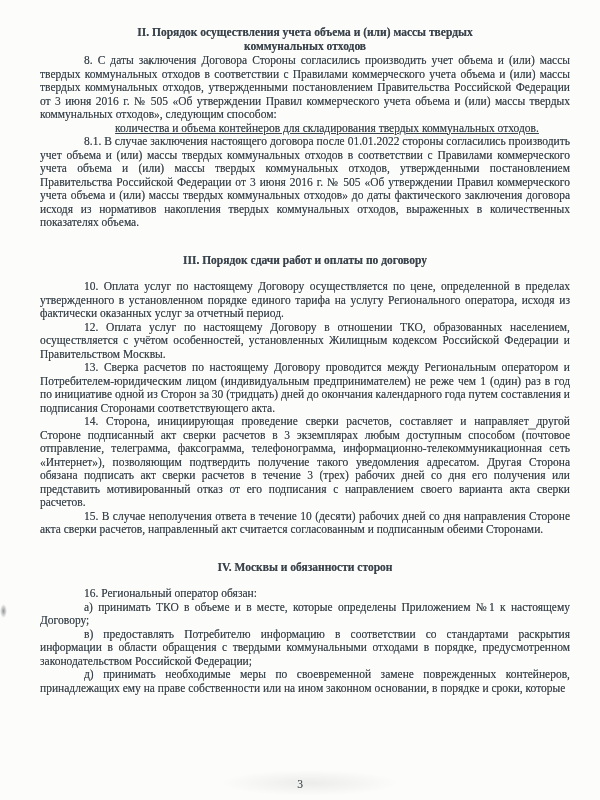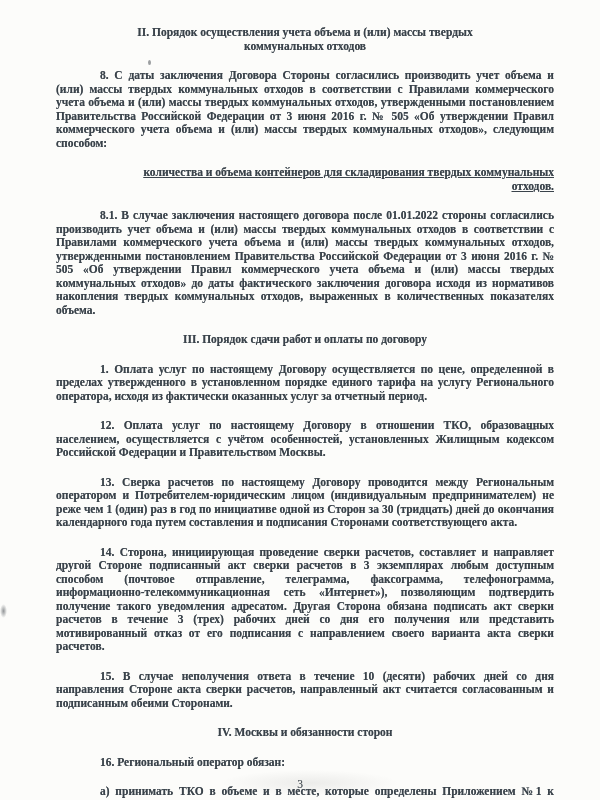--- a/index.html
+++ b/index.html
@@ -19,41 +19,40 @@
     color: #3a434b;
     overflow: hidden;
   }
   .content {
     text-align: justify;
     font-size: 11.5px;
     line-height: 13.5px;
     text-shadow: 0 0 0.5px rgba(58, 67, 75, 0.65);
   }
   .content p {
-    margin: 16px;
+    margin: 0;
     text-indent: 44px;
-    font-weight: bold;
   }
   .heading {
     font-weight: bold;
     text-align: center;
     text-indent: 0 !important;
     margin: 0 auto;
   }
   .heading-ii {
     max-width: 360px;
     margin-bottom: 1px;
   }
   .heading-mid {
-    margin-top: 14px;
+    margin-top: 24px;
     margin-bottom: 13px;
   }
   .underlined {
     text-decoration: underline;
-    text-align: right;
+    text-align: center;
   }
   .page-number {
     position: absolute;
     bottom: 10px;
     left: 0;
     right: 0;
     text-align: center;
     font-size: 11.5px;
     color: #4a5258;
     text-shadow: 0 0 0.5px rgba(58, 67, 75, 0.6);
@@ -98,29 +97,30 @@
 
 <div class="page">
   <div class="content">
 
     <div class="heading heading-ii">II. Порядок осуществления учета объема и (или) массы твердых коммунальных отходов</div>
     <p>8. С даты заключения Договора Стороны согласились производить учет объема и (или) массы твердых коммунальных отходов в соответствии с Правилами коммерческого учета объема и (или) массы твердых коммунальных отходов, утвержденными постановлением Правительства Российской Федерации от 3 июня 2016 г. № 505 «Об утверждении Правил коммерческого учета объема и (или) массы твердых коммунальных отходов», следующим способом:</p>
     <p class="underlined">количества и объема контейнеров для складирования твердых коммунальных отходов.</p>
     <p>8.1. В случае заключения настоящего договора после 01.01.2022 стороны согласились производить учет объема и (или) массы твердых коммунальных отходов в соответствии с Правилами коммерческого учета объема и (или) массы твердых коммунальных отходов, утвержденными постановлением Правительства Российской Федерации от 3 июня 2016 г. № 505 «Об утверждении Правил коммерческого учета объема и (или) массы твердых коммунальных отходов» до даты фактического заключения договора исходя из нормативов накопления твердых коммунальных отходов, выраженных в количественных показателях объема.</p>
 
     <div class="heading heading-mid">III. Порядок сдачи работ и оплаты по договору</div>
-    <p>1. Оплата услуг по настоящему Договору осуществляется по цене, определенной в пределах утвержденного в установленном порядке единого тарифа на услугу Регионального оператора, исходя из фактически оказанных услуг за отчетный период.</p>
+    <p>10. Оплата услуг по настоящему Договору осуществляется по цене, определенной в пределах утвержденного в установленном порядке единого тарифа на услугу Регионального оператора, исходя из фактически оказанных услуг за отчетный период.</p>
     <p>12. Оплата услуг по настоящему Договору в отношении ТКО, образованных населением, осуществляется с учётом особенностей, установленных Жилищным кодексом Российской Федерации и Правительством Москвы.</p>
     <p>13. Сверка расчетов по настоящему Договору проводится между Региональным оператором и Потребителем-юридическим лицом (индивидуальным предпринимателем) не реже чем 1 (один) раз в год по инициативе одной из Сторон за 30 (тридцать) дней до окончания календарного года путем составления и подписания Сторонами соответствующего акта.</p>
     <p>14. Сторона, инициирующая проведение сверки расчетов, составляет и направляет другой Стороне подписанный акт сверки расчетов в 3 экземплярах любым доступным способом (почтовое отправление, телеграмма, факсограмма, телефонограмма, информационно-телекоммуникационная сеть «Интернет»), позволяющим подтвердить получение такого уведомления адресатом. Другая Сторона обязана подписать акт сверки расчетов в течение 3 (трех) рабочих дней со дня его получения или представить мотивированный отказ от его подписания с направлением своего варианта акта сверки расчетов.</p>
     <p>15. В случае неполучения ответа в течение 10 (десяти) рабочих дней со дня направления Стороне акта сверки расчетов, направленный акт считается согласованным и подписанным обеими Сторонами.</p>
 
     <div class="heading heading-mid">IV. Москвы и обязанности сторон</div>
     <p>16. Региональный оператор обязан:</p>
     <p>а) принимать ТКО в объеме и в месте, которые определены Приложением №1 к настоящему Договору;</p>
+    <p>в) предоставлять Потребителю информацию в соответствии со стандартами раскрытия информации в области обращения с твердыми коммунальными отходами в порядке, предусмотренном законодательством Российской Федерации;</p>
     <p>д) принимать необходимые меры по своевременной замене поврежденных контейнеров, принадлежащих ему на праве собственности или на ином законном основании, в порядке и сроки, которые</p>
 
   </div>
 
   <div class="page-number">3</div>
 
   <div class="speck-a"></div>
   <div class="speck-b"></div>
   <div class="speck-c"></div>
   <div class="smudge"></div>

